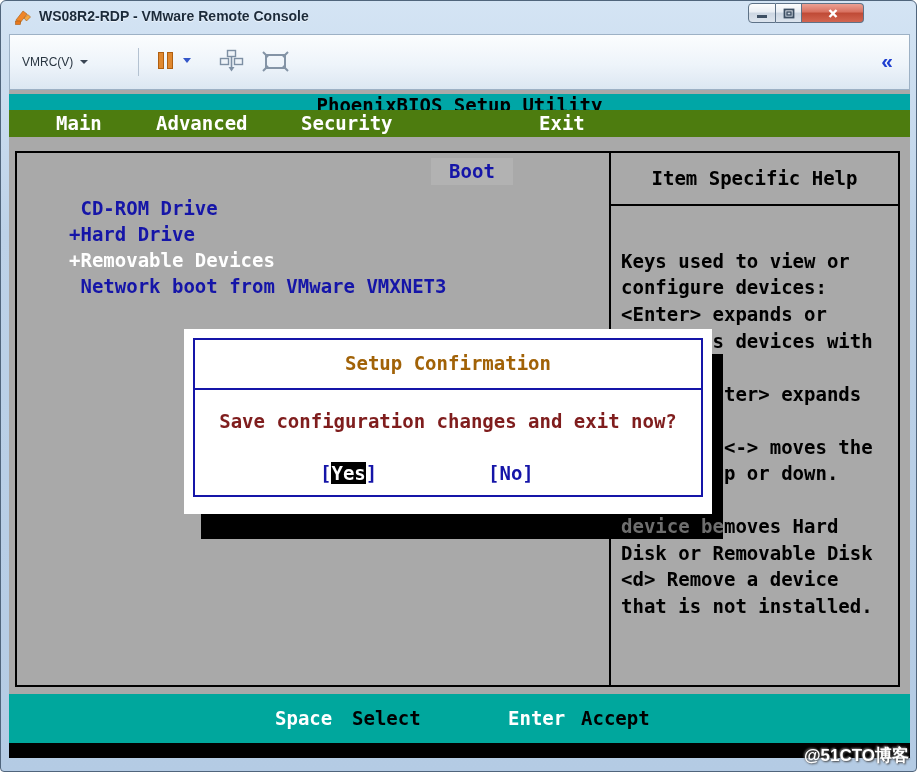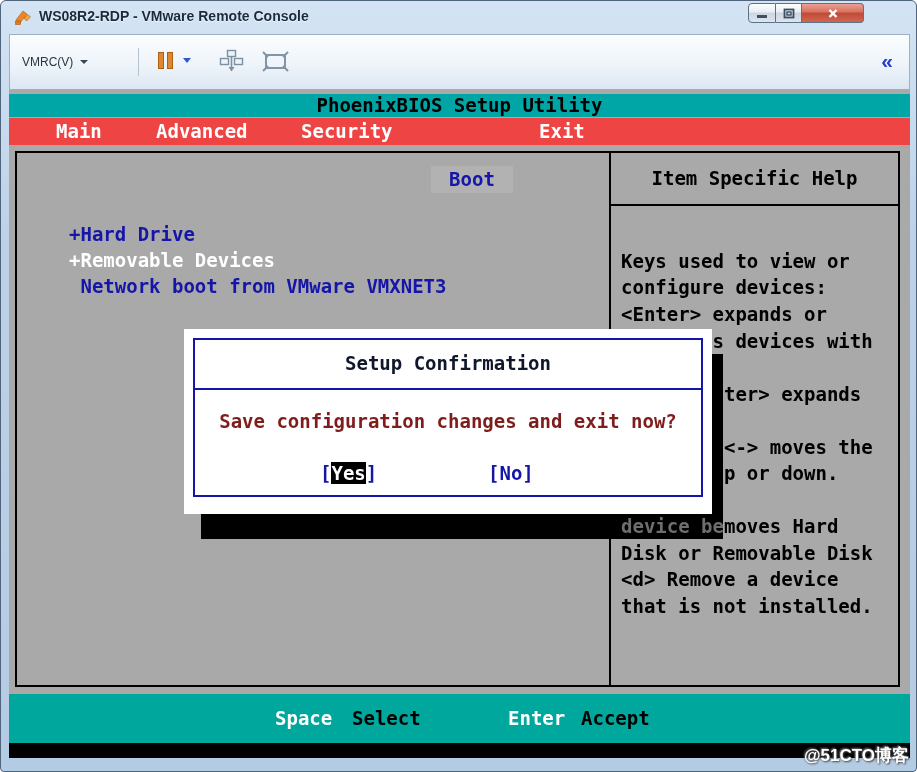--- a/index.html
+++ b/index.html
@@ -48,41 +48,41 @@
   .devices-icon{left:208px;}
   .fullscreen-icon{left:250px;}
   .collapse{position:absolute;right:16px;top:12px;font-size:21px;font-weight:bold;color:#1f3fd0;line-height:28px;}
   
   .bios{
     position:absolute;left:8px;top:89px;width:901px;height:668px;background:#a9a9a9;
     font-family:"DejaVu Sans Mono",monospace;font-weight:bold;font-size:19px;color:#000;
   }
   .b-title{position:absolute;left:0;top:4px;width:901px;height:23px;background:#00a6a6;
     text-align:center;line-height:23px;color:#000;}
-  .b-menu{position:absolute;left:0;top:28px;width:901px;height:27px;background:#ef4444;}
+  .b-menu{position:absolute;left:0;top:20px;width:901px;height:27px;background:#4d7c0f;}
   .tab{position:absolute;top:0;height:27px;line-height:27px;color:#fff;cursor:default;}
   .tab-main{left:47px;} .tab-advanced{left:147px;} .tab-security{left:292px;} .tab-exit{left:530px;}
   .tab-boot{left:422px;width:82px;background:#b2b2b2;color:#1515a8;text-align:center;margin-top:48px;}
   .b-box{position:absolute;left:6px;top:61px;width:885px;height:536px;border:2px solid #000;}
   .b-divider{position:absolute;left:600px;top:61px;width:2px;height:536px;background:#000;}
   .b-helphdr{position:absolute;left:602px;top:63px;width:287px;height:51px;line-height:51px;text-align:center;}
   .b-helpsep{position:absolute;left:602px;top:114px;width:287px;height:2px;background:#000;}
   .boot-item{position:absolute;left:60px;height:26px;line-height:26px;white-space:pre;color:#1515a8;cursor:default;}
   .boot-item.sel{color:#fff;}
   .bi0{top:105px;} .bi1{top:131px;} .bi2{top:157px;} .bi3{top:183px;}
   .hl{position:absolute;left:612px;height:26px;line-height:26px;white-space:pre;color:#000;z-index:1;}
   .hl10{z-index:6;}
   .dim{color:#6e6e6e;}
   .shadow-v{position:absolute;left:702px;top:264px;width:12px;height:159px;background:#000;z-index:5;}
   .shadow-h{position:absolute;left:192px;top:423px;width:522px;height:26px;background:#000;z-index:5;}
   
   .dialog{position:absolute;left:175px;top:239px;width:528px;height:185px;background:#fff;z-index:10;}
   .dlg-border{position:absolute;left:9px;right:9px;top:9px;bottom:17px;border:2px solid #1515a8;}
   .dlg-title{position:absolute;left:9px;right:9px;top:9px;height:52px;line-height:50px;
-    border-bottom:2px solid #1515a8;text-align:center;color:#0f172a;}
+    border-bottom:2px solid #1515a8;text-align:center;color:#a16207;}
   .dlg-msg{position:absolute;left:0;right:0;top:79px;height:26px;line-height:26px;text-align:center;color:#7f1d1d;}
   .dlg-btn{position:absolute;top:131px;height:26px;line-height:26px;color:#1515a8;cursor:default;white-space:pre;}
   .dlg-yes{left:136px;} .dlg-no{left:304px;}
   .hl-sel{background:#000;color:#fff;}
   
   .b-status{position:absolute;left:0;top:604px;width:901px;height:49px;background:#00a79d;}
   .st{position:absolute;top:615px;height:26px;line-height:26px;white-space:pre;}
   .st-key{color:#fff;} .st-act{color:#000;}
   .st0{left:266px;} .st1{left:343px;} .st2{left:499px;} .st3{left:572px;}
   .b-black{position:absolute;left:0;top:653px;width:901px;height:15px;background:#000;}
@@ -159,20 +159,21 @@
       <div class="tab tab-main">Main</div>
       <div class="tab tab-advanced">Advanced</div>
       <div class="tab tab-security">Security</div>
       <div class="tab tab-boot">Boot</div>
       <div class="tab tab-exit">Exit</div>
     </div>
 
     <div class="b-box"></div>
     <div class="b-divider"></div>
 
+    <div class="boot-item bi0"> CD-ROM Drive</div>
     <div class="boot-item bi1">+Hard Drive</div>
     <div class="boot-item bi2 sel">+Removable Devices</div>
     <div class="boot-item bi3"> Network boot from VMware VMXNET3</div>
 
     <div class="b-helphdr">Item Specific Help</div>
     <div class="b-helpsep"></div>
     <div class="hl" style="top:158px">Keys used to view or</div>
     <div class="hl" style="top:184px">configure devices:</div>
     <div class="hl" style="top:211px">&lt;Enter&gt; expands or</div>
     <div class="hl" style="top:238px">        s devices with</div>

